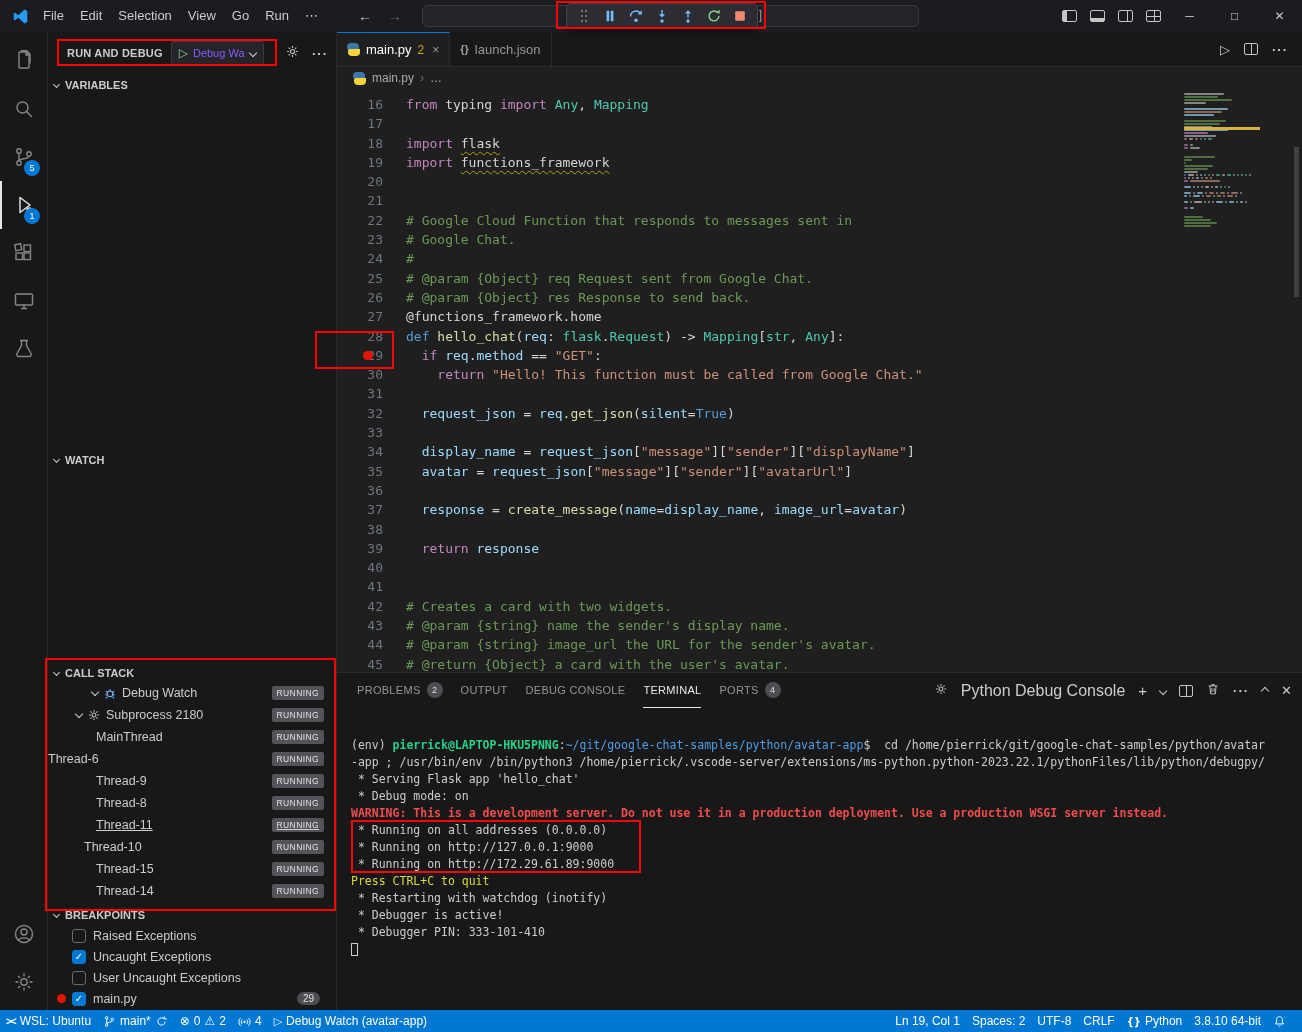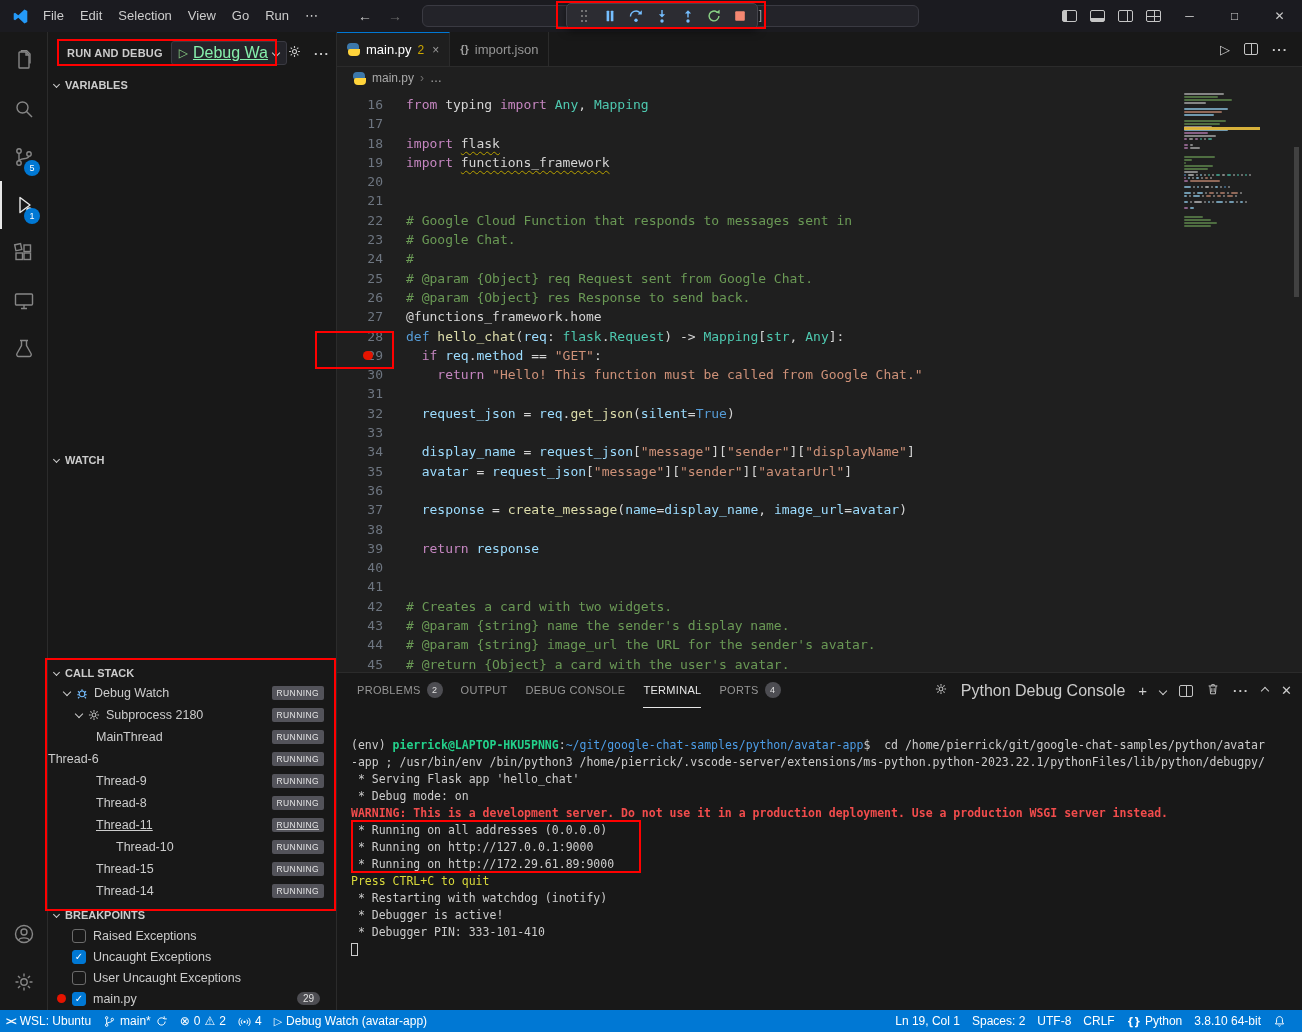--- a/index.html
+++ b/index.html
@@ -38,21 +38,21 @@
   .ab-item.active svg { stroke:#e7e7e7; }
   .ab-badge { position:absolute; right:5px; bottom:5px; min-width:16px; height:16px; border-radius:9px; background:#0078d4; color:#fff; font-size:9px; display:flex; align-items:center; justify-content:center; padding:0 3px; }
   .ab-bottom { margin-top:auto; padding-bottom:4px; }
 
   
   .sidebar { width:289px; background:#181818; border-right:1px solid #2b2b2b; position:relative; font-size:13px; }
   .run-header { position:absolute; top:8px; left:0; right:0; height:26px; display:flex; align-items:center; padding:0 8px 0 19px; }
   .run-title { font-size:11px; font-weight:bold; color:#cccccc; letter-spacing:.2px; white-space:nowrap; }
   .cfg-dd { margin-left:8px; height:24px; display:flex; align-items:center; gap:5px; background:#24242a; border:1px solid #3a3a42; border-radius:3px; padding:0 7px; }
   .cfg-play { color:#89d185; font-size:12px; }
-  .cfg-label { font-size:16px; color:#86efac; white-space:nowrap;text-decoration:underline; }
+  .cfg-label { font-size:11px; color:#8b5cf6; white-space:nowrap; }
   .chev { width:6px; height:6px; border-right:1.4px solid #cccccc; border-bottom:1.4px solid #cccccc; transform:rotate(45deg); display:inline-block; }
   .chev.up { transform:rotate(-135deg); }
   .side-icons { margin-left:auto; display:flex; gap:12px; align-items:center; color:#cccccc; }
   .kebab { font-weight:bold; letter-spacing:1px; color:#cccccc; }
   .sec-header { position:absolute; left:0; right:0; height:22px; display:flex; align-items:center; gap:6px; padding-left:6px; font-size:11px; font-weight:bold; color:#cccccc; }
   .sec-header .chev { width:5px; height:5px; margin-top:-2px; }
   .cs-rows, .bp-rows { position:absolute; left:0; right:0; }
   .cs-row { height:22px; display:flex; align-items:center; gap:5px; color:#cccccc; font-size:12.5px; }
   .cs-badge { margin-left:auto; margin-right:12px; background:#53535a; color:#e4e4e4; font-size:8.5px; letter-spacing:.4px; padding:2px 5px; border-radius:2px; }
   .bp-row { height:21px; display:flex; align-items:center; gap:7px; padding-left:24px; position:relative; color:#cccccc; font-size:12.5px; }
@@ -305,21 +305,21 @@
       <div class="sec-header" style="top:417px">
         <span class="chev"></span>
           <span>WATCH</span>
       </div>
 
       <div class="sec-header" style="top:630px">
         <span class="chev"></span>
           <span>CALL STACK</span>
       </div>
       <div class="cs-rows" id="cs-rows" style="top:650px">
-          <div class="cs-row" style="padding-left: 16px;">
+          <div class="cs-row" style="padding-left: 16px; margin-left: 28px;">
             <span class="chev" style="margin-top: -3px;"></span>
             <span style="display: flex;">
               <svg viewBox="0 0 16 16" width="14" height="14" fill="none" stroke="#75beff" stroke-width="1.2">
                 <circle cx="8" cy="9" r="3.2"></circle>
                 <path d="M8 5.8V3.8M5 7.5L3.4 6M11 7.5L12.6 6M4.6 10H2.6M13.4 10h-2M5 12.5L3.4 14M11 12.5l1.6 1.5"></path>
               </svg>
             </span>
             <span>Debug Watch</span>
             <span class="cs-badge">RUNNING</span>
           </div>
@@ -347,21 +347,21 @@
             <span class="cs-badge">RUNNING</span>
           </div>
           <div class="cs-row" style="padding-left: 48px;">
             <span>Thread-8</span>
             <span class="cs-badge">RUNNING</span>
           </div>
           <div class="cs-row" style="padding-left: 48px; text-decoration: underline;">
             <span>Thread-11</span>
             <span class="cs-badge">RUNNING</span>
           </div>
-          <div class="cs-row" style="padding-left: 68px;">
+          <div class="cs-row" style="padding-left: 36px;">
             <span>Thread-10</span>
             <span class="cs-badge">RUNNING</span>
           </div>
           <div class="cs-row" style="padding-left: 48px;">
             <span>Thread-15</span>
             <span class="cs-badge">RUNNING</span>
           </div>
           <div class="cs-row" style="padding-left: 48px;">
             <span>Thread-14</span>
             <span class="cs-badge">RUNNING</span>
@@ -397,21 +397,21 @@
     <div class="editor-col">
       <div class="tabsbar" id="tabsbar">
           <div class="tab active">
             <span class="pyicon"></span>
             <span>main.py</span>
             <span class="tab-dec">2</span>
             <span class="tab-close">×</span>
           </div>
           <div class="tab">
             <span class="jsonicon">{}</span>
-            <span>import.json</span>
+            <span>launch.json</span>
           </div>
           <div class="tab-actions">
             <span style="font-size:13px">▷</span>
             <span class="ic-split"></span>
             <span class="kebab">···</span>
           </div>
         </div>
       <div class="crumbs">
         <span class="pyicon"></span>
         <span>main.py</span>

